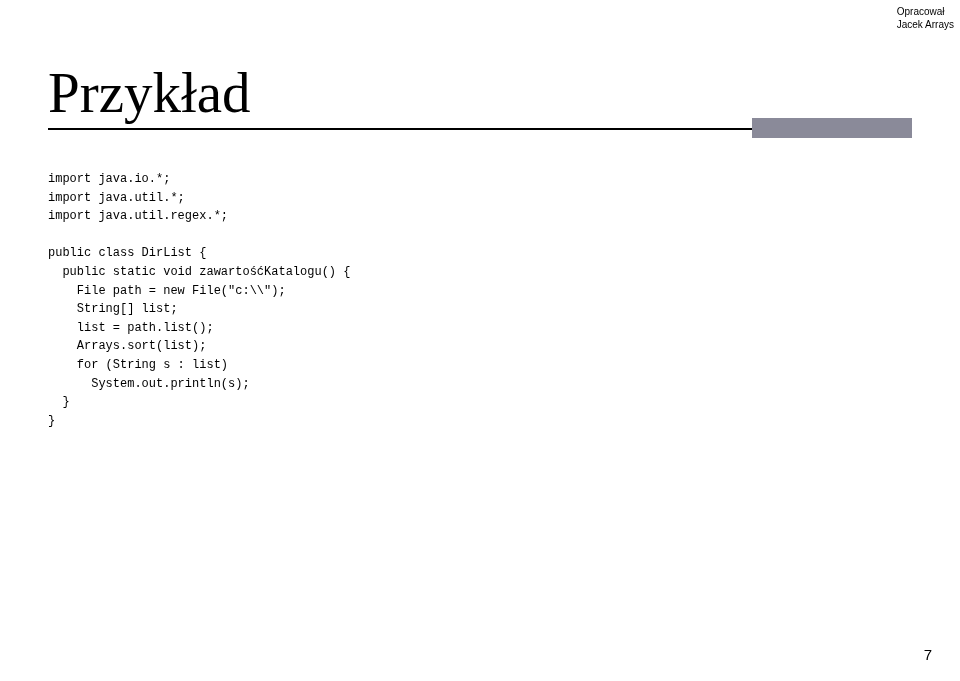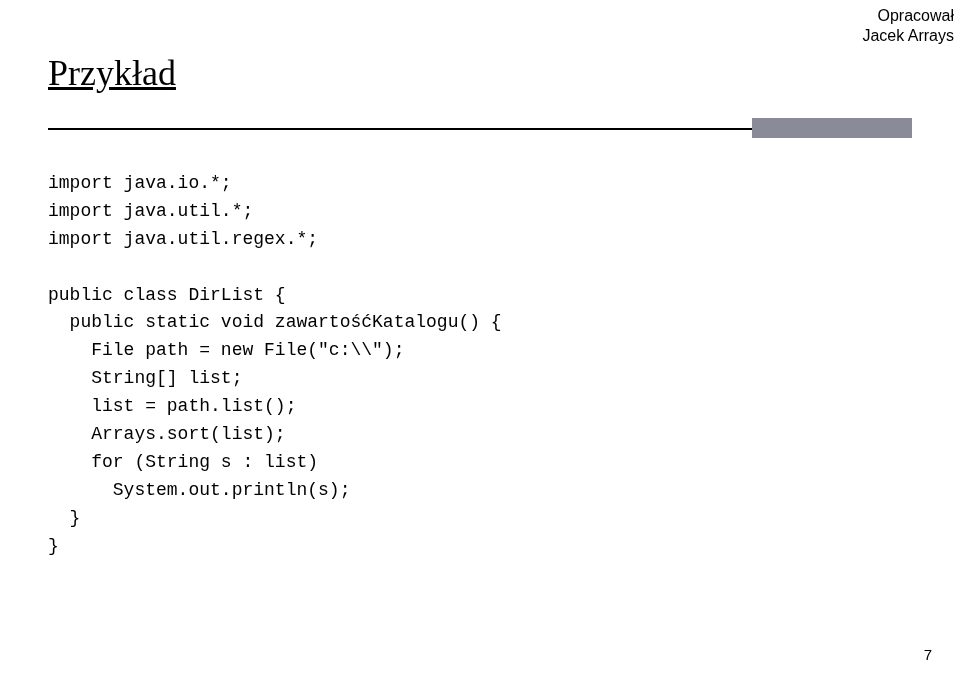--- a/index.html
+++ b/index.html
@@ -12,35 +12,34 @@
       height: 681px;
       background: #ffffff;
       font-family: Georgia, 'Times New Roman', serif;
       position: relative;
       overflow: hidden;
     }
     .attribution {
       position: absolute;
       top: 6px;
       right: 6px;
-      text-align: right;
+      text-align: left;
       font-family: Arial, sans-serif;
-      font-size: 16px;
+      font-size: 10px;
       line-height: 1.25;
       color: #000;
     }
     .title {
       position: absolute;
-      top: 52px;
+      top: 60px;
       left: 48px;
       font-family: Georgia, 'Times New Roman', serif;
-      font-size: 36px;
+      font-size: 57px;
       font-weight: normal;
       color: #000;
-      text-decoration: underline;
     }
     .title-underline {
       position: absolute;
       top: 128px;
       left: 48px;
       width: 864px;
       height: 2px;
       background: #000;
     }
     .decorative-box {
@@ -49,21 +48,21 @@
       right: 48px;
       width: 160px;
       height: 20px;
       background: #8a8a99;
     }
     .code-block {
       position: absolute;
       top: 170px;
       left: 48px;
       font-family: "Courier New", Courier, monospace;
-      font-size: 18px;
+      font-size: 12px;
       line-height: 1.55;
       white-space: pre;
       color: #000;
     }
     .page-number {
       position: absolute;
       bottom: 18px;
       right: 28px;
       font-family: Arial, sans-serif;
       font-size: 15px;

